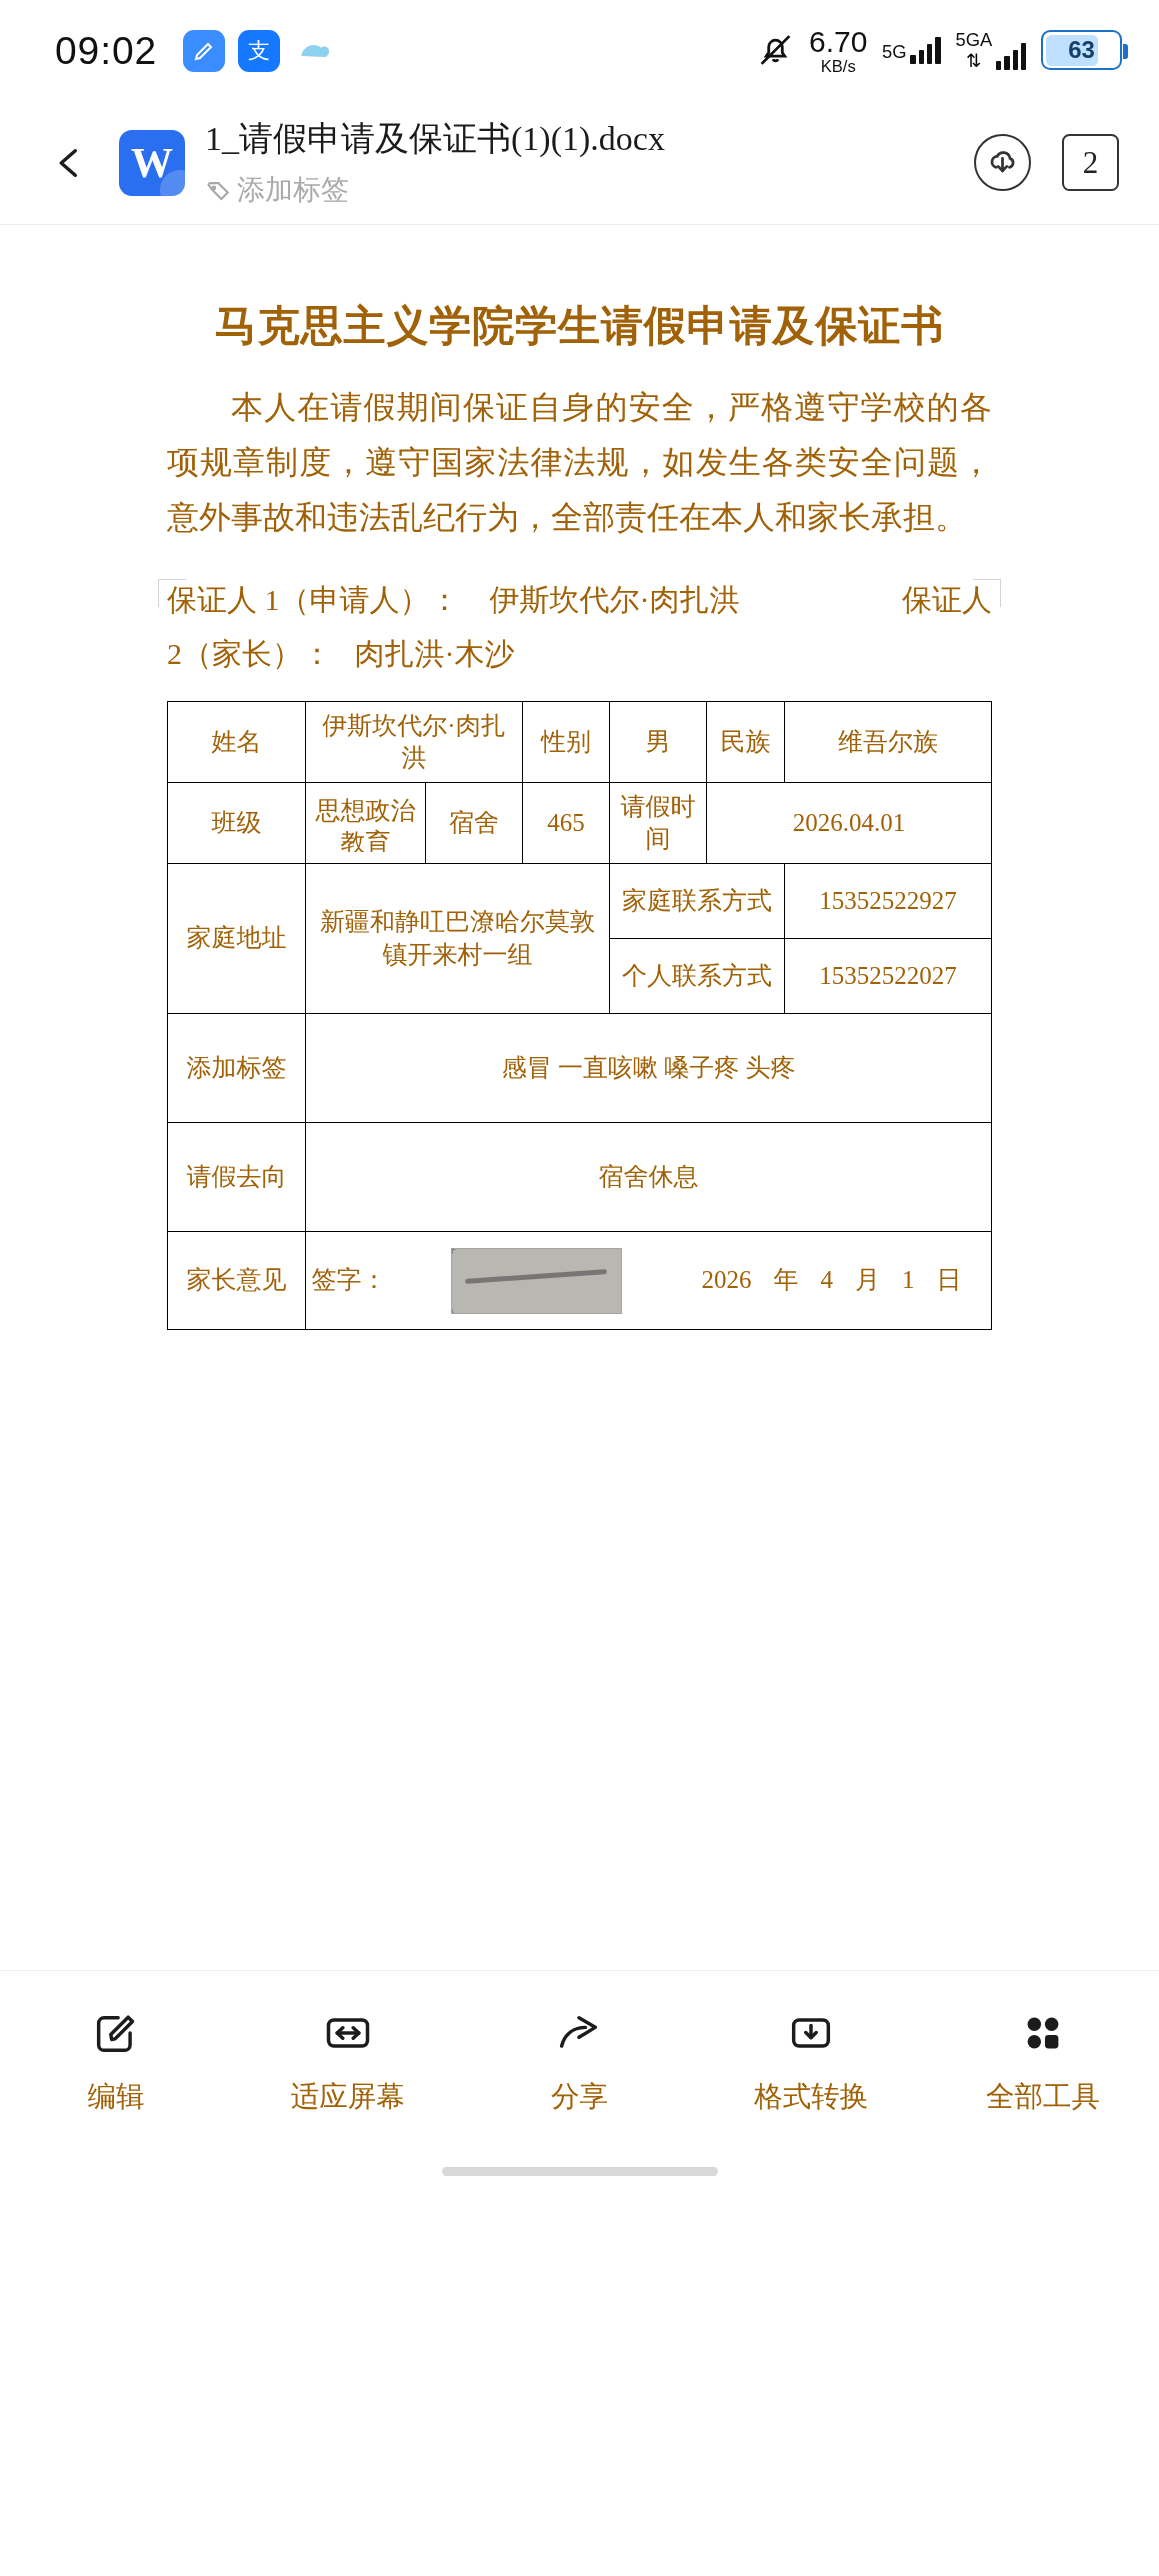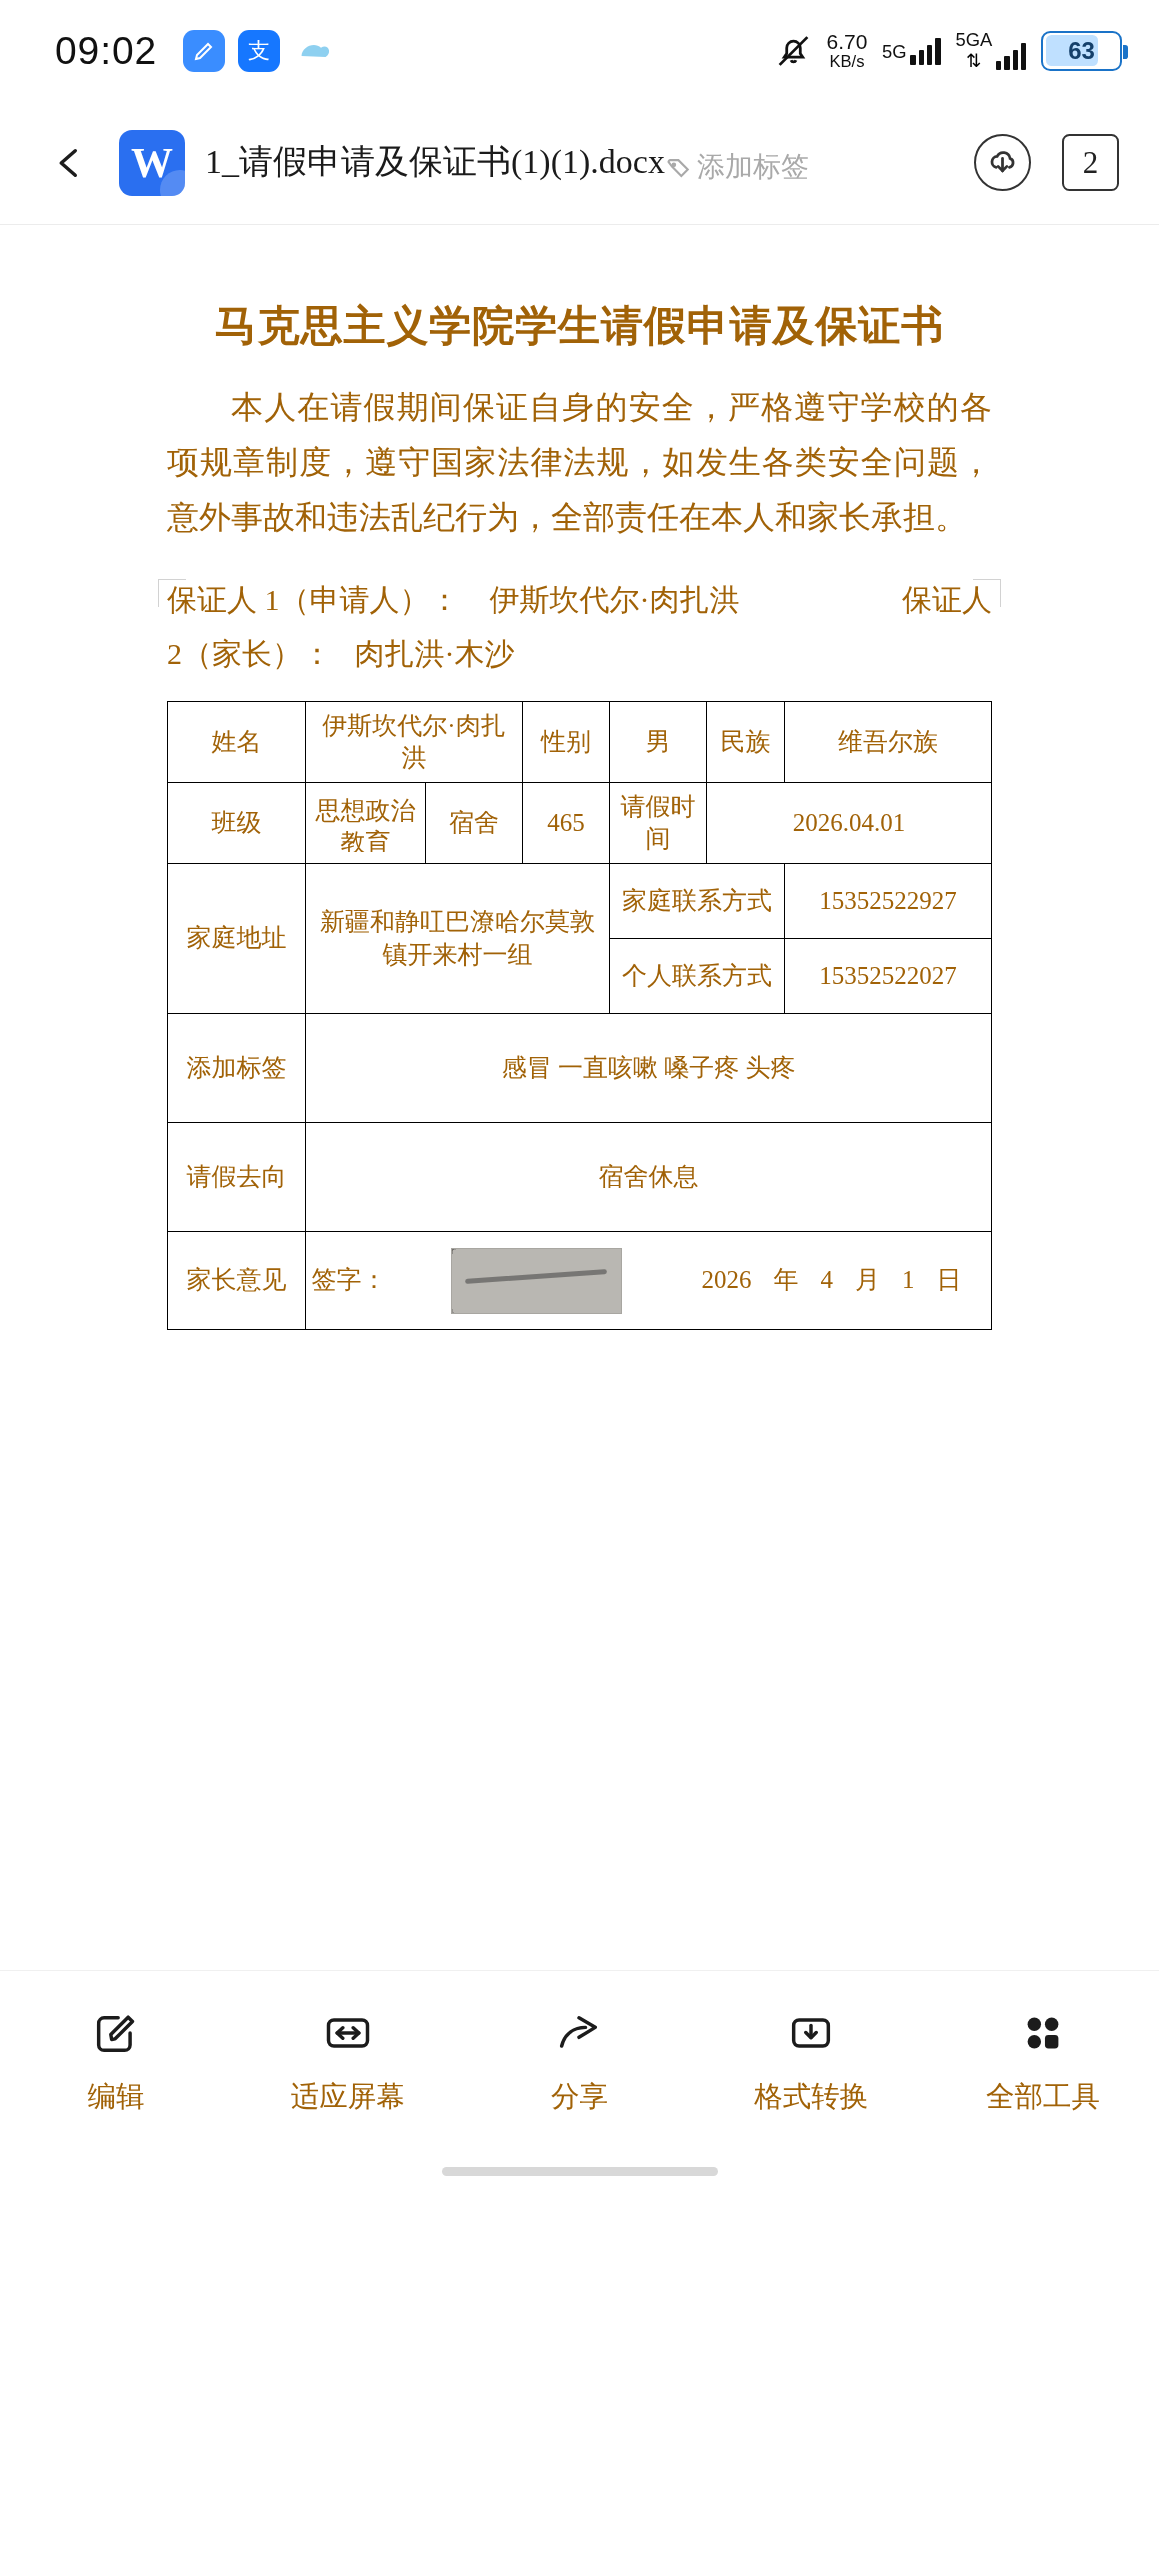--- a/index.html
+++ b/index.html
@@ -55,21 +55,21 @@
     align-items: center;
     gap: 14.7px;
   }
   .bell-muted { position: relative; width: 37px; height: 40px; }
   .bell-muted svg { display: block; }
   .net-speed {
     text-align: center;
     line-height: 1.05;
     color: #111;
   }
-  .net-speed .n1 { font-size: 21px; }
+  .net-speed .n1 { font-size: 30px; }
   .net-speed .n2 { font-size: 16.6px; }
   .sig-group { display: flex; align-items: flex-end; gap: 3.7px; }
   .sig-label { font-size: 20px; color: #111; margin-bottom: 1.8px;}
   .bars { display: flex; align-items: flex-end; gap: 2.8px; height: 28px; }
   .bars i { display: block; width: 5.5px; background: #111; border-radius: 0.9px; }
   .bars i:nth-child(1) { height: 9.2px; }
   .bars i:nth-child(2) { height: 14.7px; }
   .bars i:nth-child(3) { height: 20px; }
   .bars i:nth-child(4) { height: 27px; }
   .sig-stack { display:flex; flex-direction: column; align-items: center; }
@@ -130,21 +130,21 @@
     color: #fff; font-size: 42px; font-weight: bold;
     font-family: "Liberation Serif", serif;
   }
   .doc-icon::after {
     content:"";
     position:absolute; right:-14.7px; bottom:-14.7px;
     width:40px; height:40px; background:#ffffff33; border-radius:50%;
   }
   .title-texts {
     margin-left: 20px;
-    display: flex; flex-direction: row; justify-content: center;
+    display: flex; flex-direction: column; justify-content: center;
     min-width: 0;
   }
   .doc-title {
     font-size: 34px;
     color: #1b1b1b;
     font-family: "Liberation Serif", serif;
     white-space: nowrap;
     overflow: hidden;
     text-overflow: ellipsis;
     max-width: 644px;

